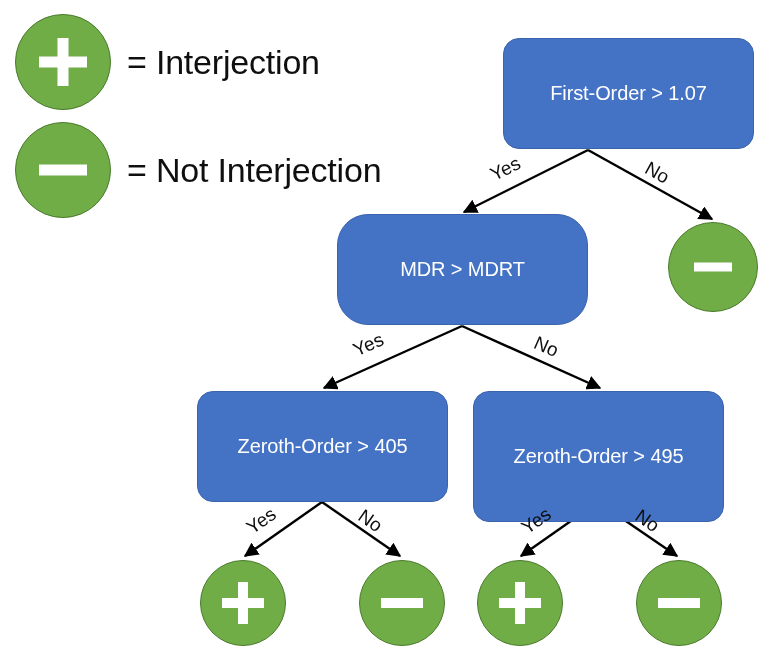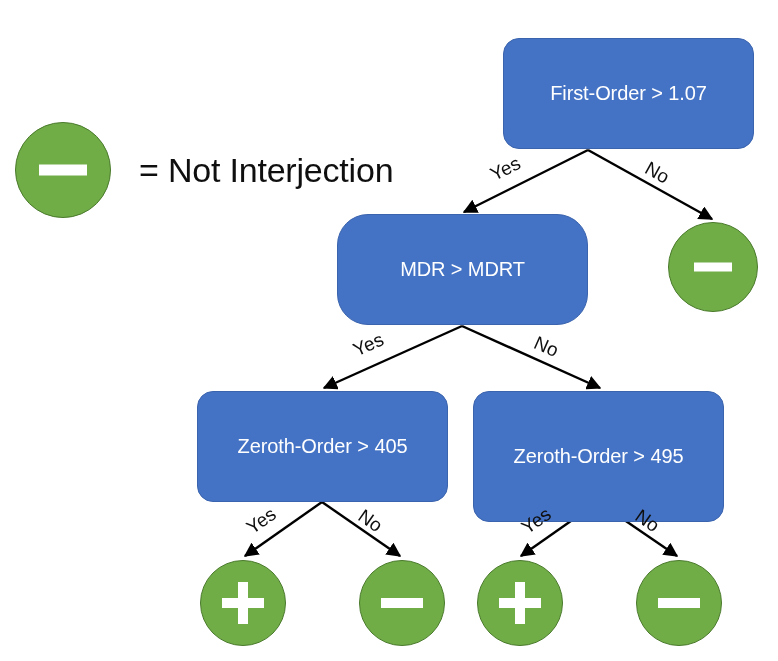--- a/index.html
+++ b/index.html
@@ -123,22 +123,29 @@
       <line x1="588" y1="150" x2="712" y2="219"></line>
       <line x1="462" y1="326" x2="324" y2="388"></line>
       <line x1="462" y1="326" x2="600" y2="388"></line>
       <line x1="322" y1="502" x2="245" y2="556"></line>
       <line x1="322" y1="502" x2="400" y2="556"></line>
       <line x1="598" y1="502" x2="521" y2="556"></line>
       <line x1="598" y1="502" x2="677" y2="556"></line>
     </g>
   </svg>
 
-
-  <div class="legend-row" style="left:15px; top:122px;gap:12px;">
+  <div class="legend-row" style="left:15px; top:14px;">
+    <div class="legend-circle">
+      <span class="sym-h"></span>
+      <span class="sym-v"></span>
+    </div>
+    <span class="legend-label">= Interjection</span>
+  </div>
+
+  <div class="legend-row" style="left:15px; top:122px;">
     <div class="legend-circle">
       <span class="sym-h"></span>
     </div>
     <span class="legend-label">= Not Interjection</span>
   </div>
 
   <div class="node-box" style="left:463px; top:38px; width:251px; height:111px;margin-left:40px;">
     <span class="node-box-label">First-Order &gt; 1.07</span>
   </div>
 

